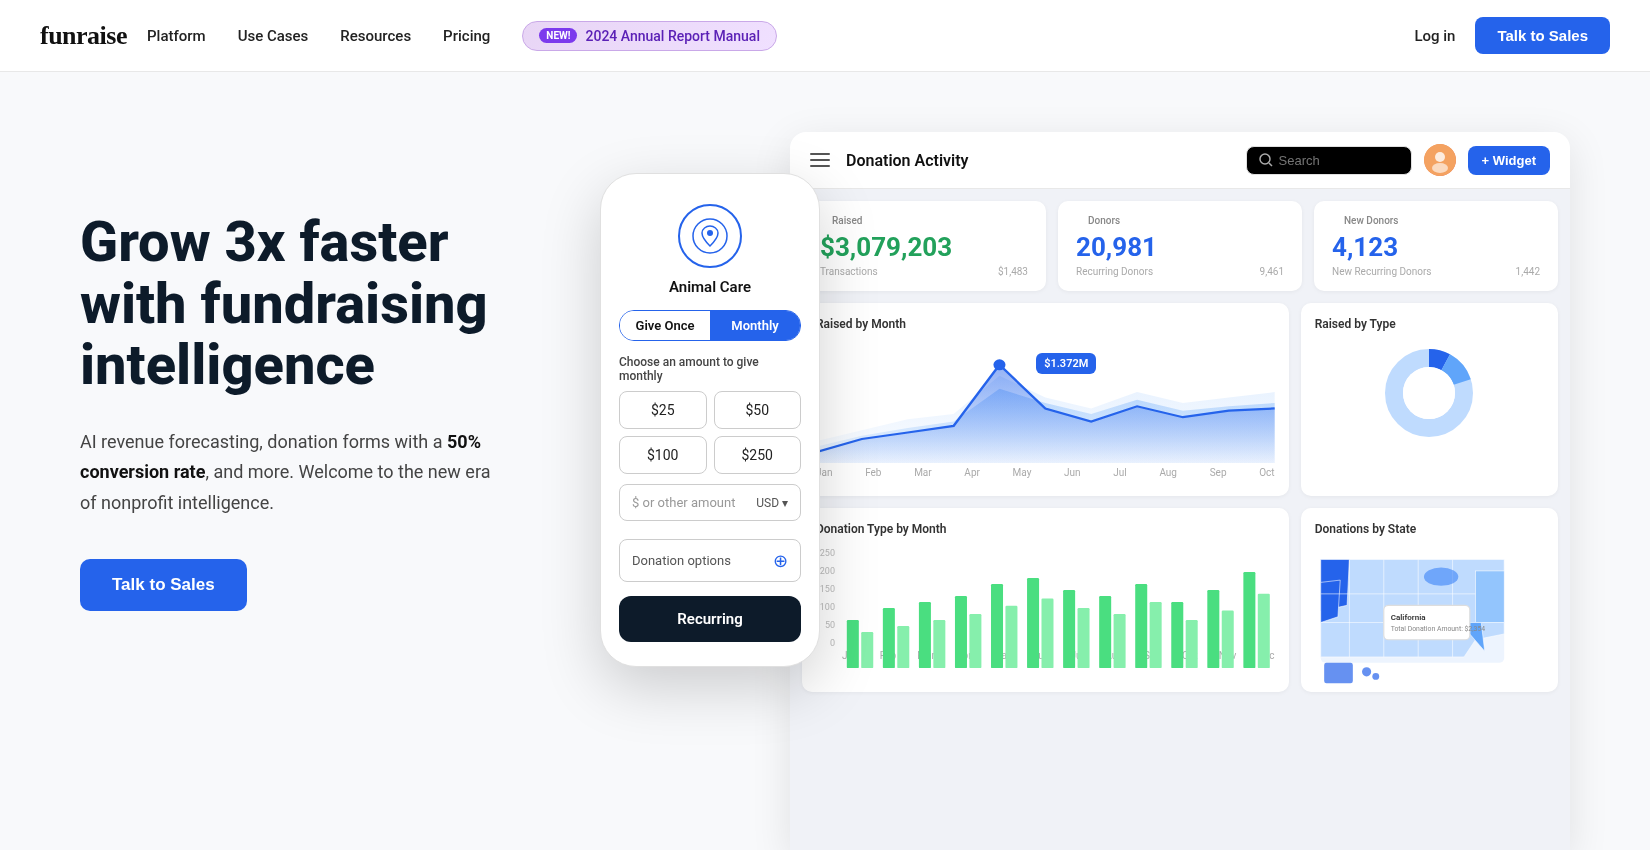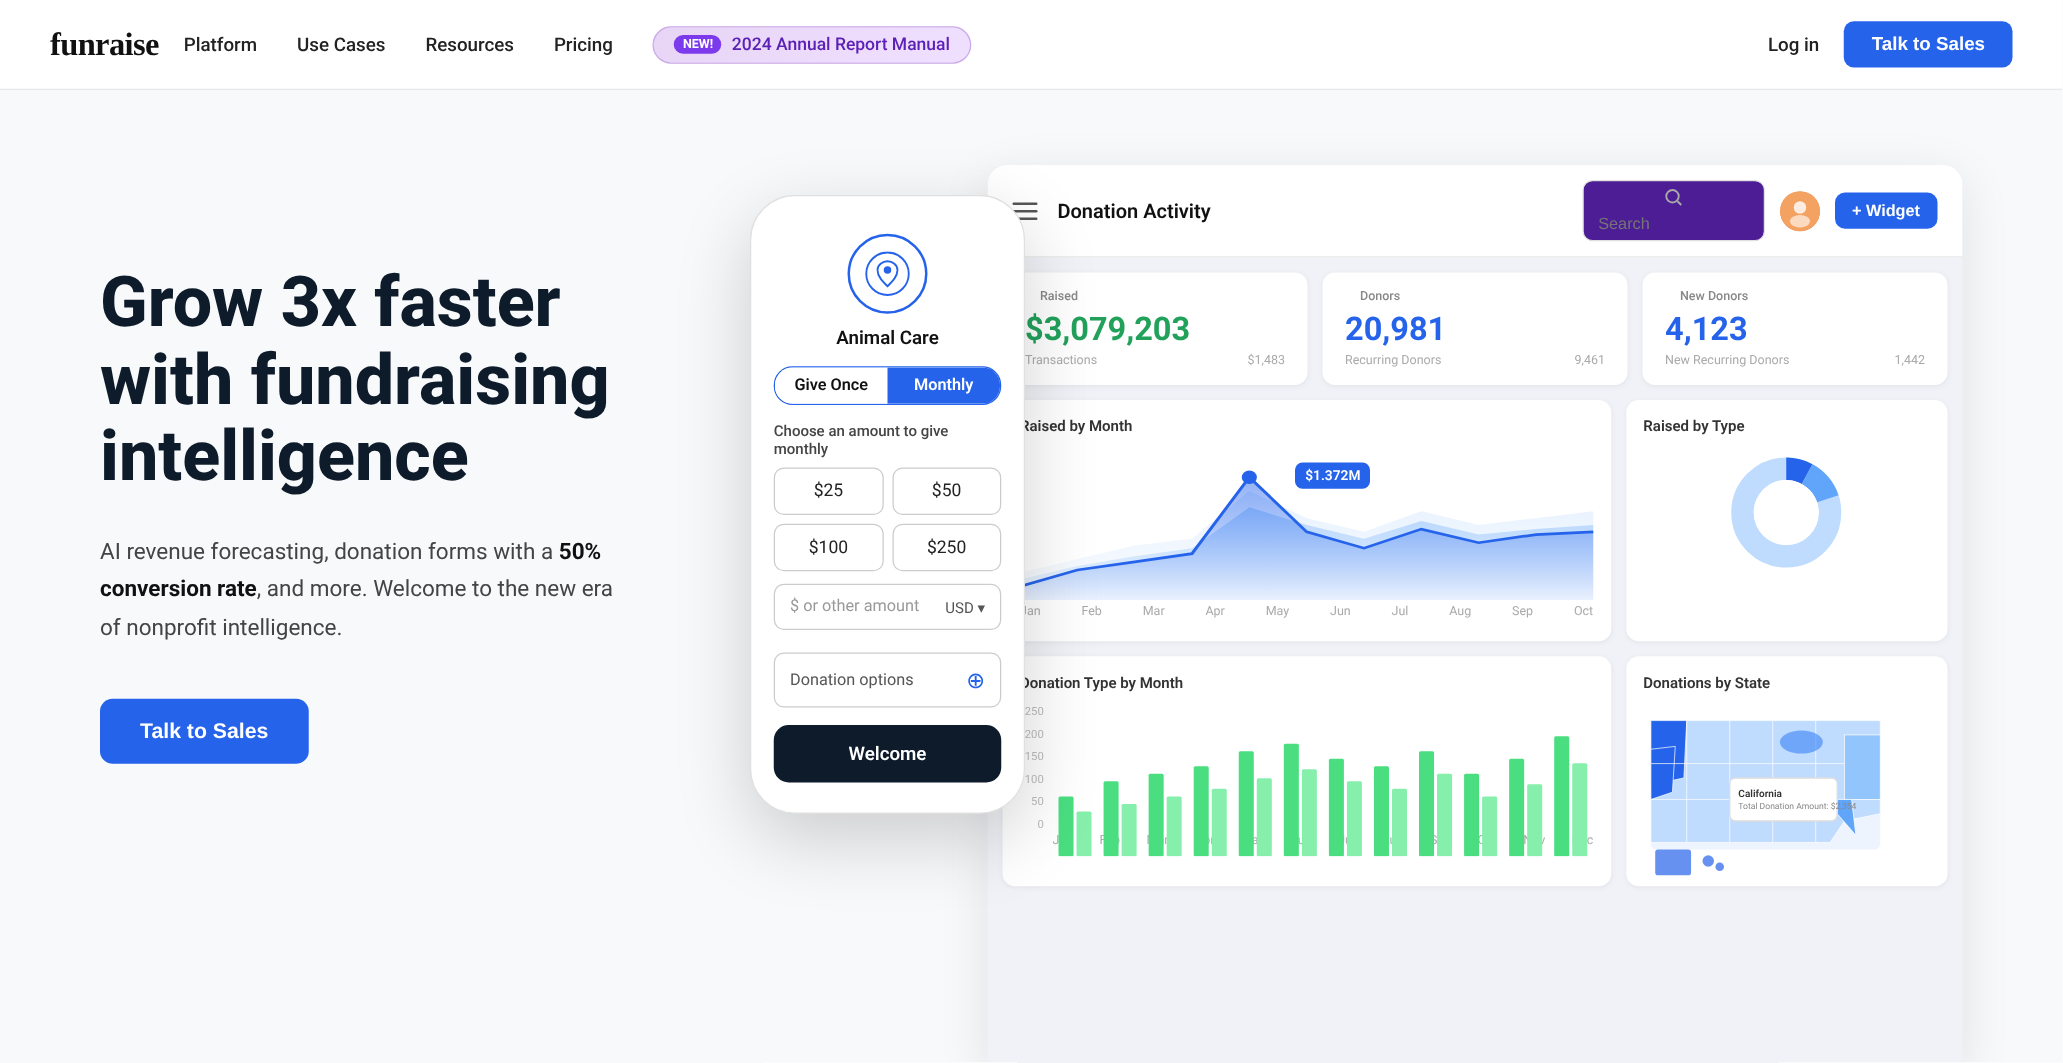--- a/index.html
+++ b/index.html
@@ -22,21 +22,21 @@
     .hero-left { flex: 0 0 440px; padding-top: 80px; }
     .hero-title { font-size: 56px; font-weight: 800; color: #0d1b2a; line-height: 1.1; margin-bottom: 30px; }
     .hero-subtitle { font-size: 18px; color: #444; line-height: 1.7; margin-bottom: 40px; max-width: 420px; }
     .hero-subtitle strong { font-weight: 700; color: #111; }
     .hero-cta { background: #2563eb; color: #fff; padding: 16px 32px; border-radius: 10px; font-size: 17px; font-weight: 600; border: none; cursor: pointer; }
 
     
     .hero-right { flex: 1; position: relative; display: flex; justify-content: flex-end; align-items: flex-start; min-height: 700px; }
 
     
-    .phone-mockup { position: absolute; left: 80px; top: 24px; width: 220px; background: #fff; border-radius: 36px; box-shadow: 0 20px 60px rgba(0,0,0,0.18); padding: 30px 18px 24px; z-index: 10; border: 1px solid #e0e0e0; }
+    .phone-mockup { position: absolute; left: 80px; top: 41px; width: 220px; background: #fff; border-radius: 36px; box-shadow: 0 20px 60px rgba(0,0,0,0.18); padding: 30px 18px 24px; z-index: 10; border: 1px solid #e0e0e0; }
     .phone-icon-circle { width: 64px; height: 64px; border-radius: 50%; border: 2px solid #2563eb; display: flex; align-items: center; justify-content: center; margin: 0 auto 10px; }
     .phone-icon-circle svg { width: 36px; height: 36px; }
     .phone-org-name { text-align: center; font-size: 15px; font-weight: 600; color: #111; margin-bottom: 14px; }
     .phone-toggle { display: flex; border: 1.5px solid #2563eb; border-radius: 15px; margin-bottom: 14px; overflow: hidden; }
     .phone-toggle-btn { flex: 1; padding: 7px; font-size: 13px; text-align: center; cursor: pointer; }
     .phone-toggle-btn.active { background: #fff; color: #111; font-weight: 600; }
     .phone-toggle-btn.inactive { background: #2563eb; color: #fff; font-weight: 600; }
     .phone-label { font-size: 12px; color: #444; margin-bottom: 8px; font-weight: 500; }
     .phone-amounts { display: grid; grid-template-columns: 1fr 1fr; gap: 7px; margin-bottom: 10px; }
     .phone-amount-btn { border: 1.5px solid #ccc; border-radius: 8px; padding: 10px; text-align: center; font-size: 14px; color: #222; background: #fff; cursor: pointer; }
@@ -45,21 +45,21 @@
     .phone-options { border: 1.5px solid #ccc; border-radius: 8px; padding: 10px 12px; font-size: 13px; color: #555; display: flex; justify-content: space-between; align-items: center; margin-bottom: 14px; margin-top: 18px; }
     .phone-continue { background: #0d1b2a; color: #fff; width: 100%; padding: 14px; border-radius: 12px; font-size: 15px; font-weight: 600; border: none; cursor: pointer; text-align: center; }
 
     
     .dashboard-panel { position: absolute; right: 0; top: 0; width: 780px; background: #f0f2f7; border-radius: 16px 16px 0 0; box-shadow: 0 10px 40px rgba(0,0,0,0.1); overflow: hidden; min-height: 720px; }
     .dashboard-topbar { background: #fff; padding: 12px 20px; display: flex; align-items: center; justify-content: space-between; border-bottom: 1px solid #e8e8e8; }
     .dashboard-menu { display: flex; flex-direction: column; gap: 4px; cursor: pointer; }
     .dashboard-menu span { width: 20px; height: 2px; background: #555; display: block; border-radius: 2px; }
     .dashboard-title { font-size: 16px; font-weight: 600; color: #111; }
     .dashboard-topbar-right { display: flex; align-items: center; gap: 12px; }
-    .dashboard-search { display: flex; align-items: center; background: #4c1d95; border: 1px solid #e0e0e0; border-radius: 8px; padding: 6px 12px; gap: 6px; flex-direction: column; }
+    .dashboard-search { display: flex; align-items: center; background: #000000; border: 1px solid #e0e0e0; border-radius: 8px; padding: 6px 12px; gap: 6px; }
     .dashboard-search input { border: none; background: transparent; outline: none; font-size: 13px; color: #888; width: 120px; }
     .avatar { width: 32px; height: 32px; border-radius: 50%; background: linear-gradient(135deg, #f4a261, #e76f51); display: flex; align-items: center; justify-content: center; overflow: hidden; }
     .widget-btn { background: #2563eb; color: #fff; padding: 7px 14px; border-radius: 8px; font-size: 13px; font-weight: 600; border: none; cursor: pointer; }
 
     
     .stats-row { display: flex; gap: 12px; padding: 12px; }
     .stat-card { background: #fff; border-radius: 10px; padding: 14px 18px; flex: 1; box-shadow: 0 1px 4px rgba(0,0,0,0.05); }
     .stat-label { font-size: 10px; color: #888; margin-bottom: 6px; font-weight: 500; margin-left: 12px; }
     .stat-value { font-size: 26px; font-weight: 700; margin-bottom: 4px; }
     .stat-value.green { color: #22a15b; }
@@ -152,21 +152,21 @@
         <div class="phone-amount-btn">$250</div>
       </div>
       <div class="phone-input">
         <span>$ or other amount</span>
         <span class="phone-input-usd">USD ▾</span>
       </div>
       <div class="phone-options">
         <span>Donation options</span>
         <span style="font-size:18px; color:#2563eb;">⊕</span>
       </div>
-      <div class="phone-continue">Welcome</div>
+      <div class="phone-continue">Recurring</div>
     </div>
 
     <div class="dashboard-panel">
 
       <div class="dashboard-topbar">
         <div style="display:flex;align-items:center;gap:16px;">
           <div class="dashboard-menu">
             <span></span>
               <span></span>
               <span></span>

